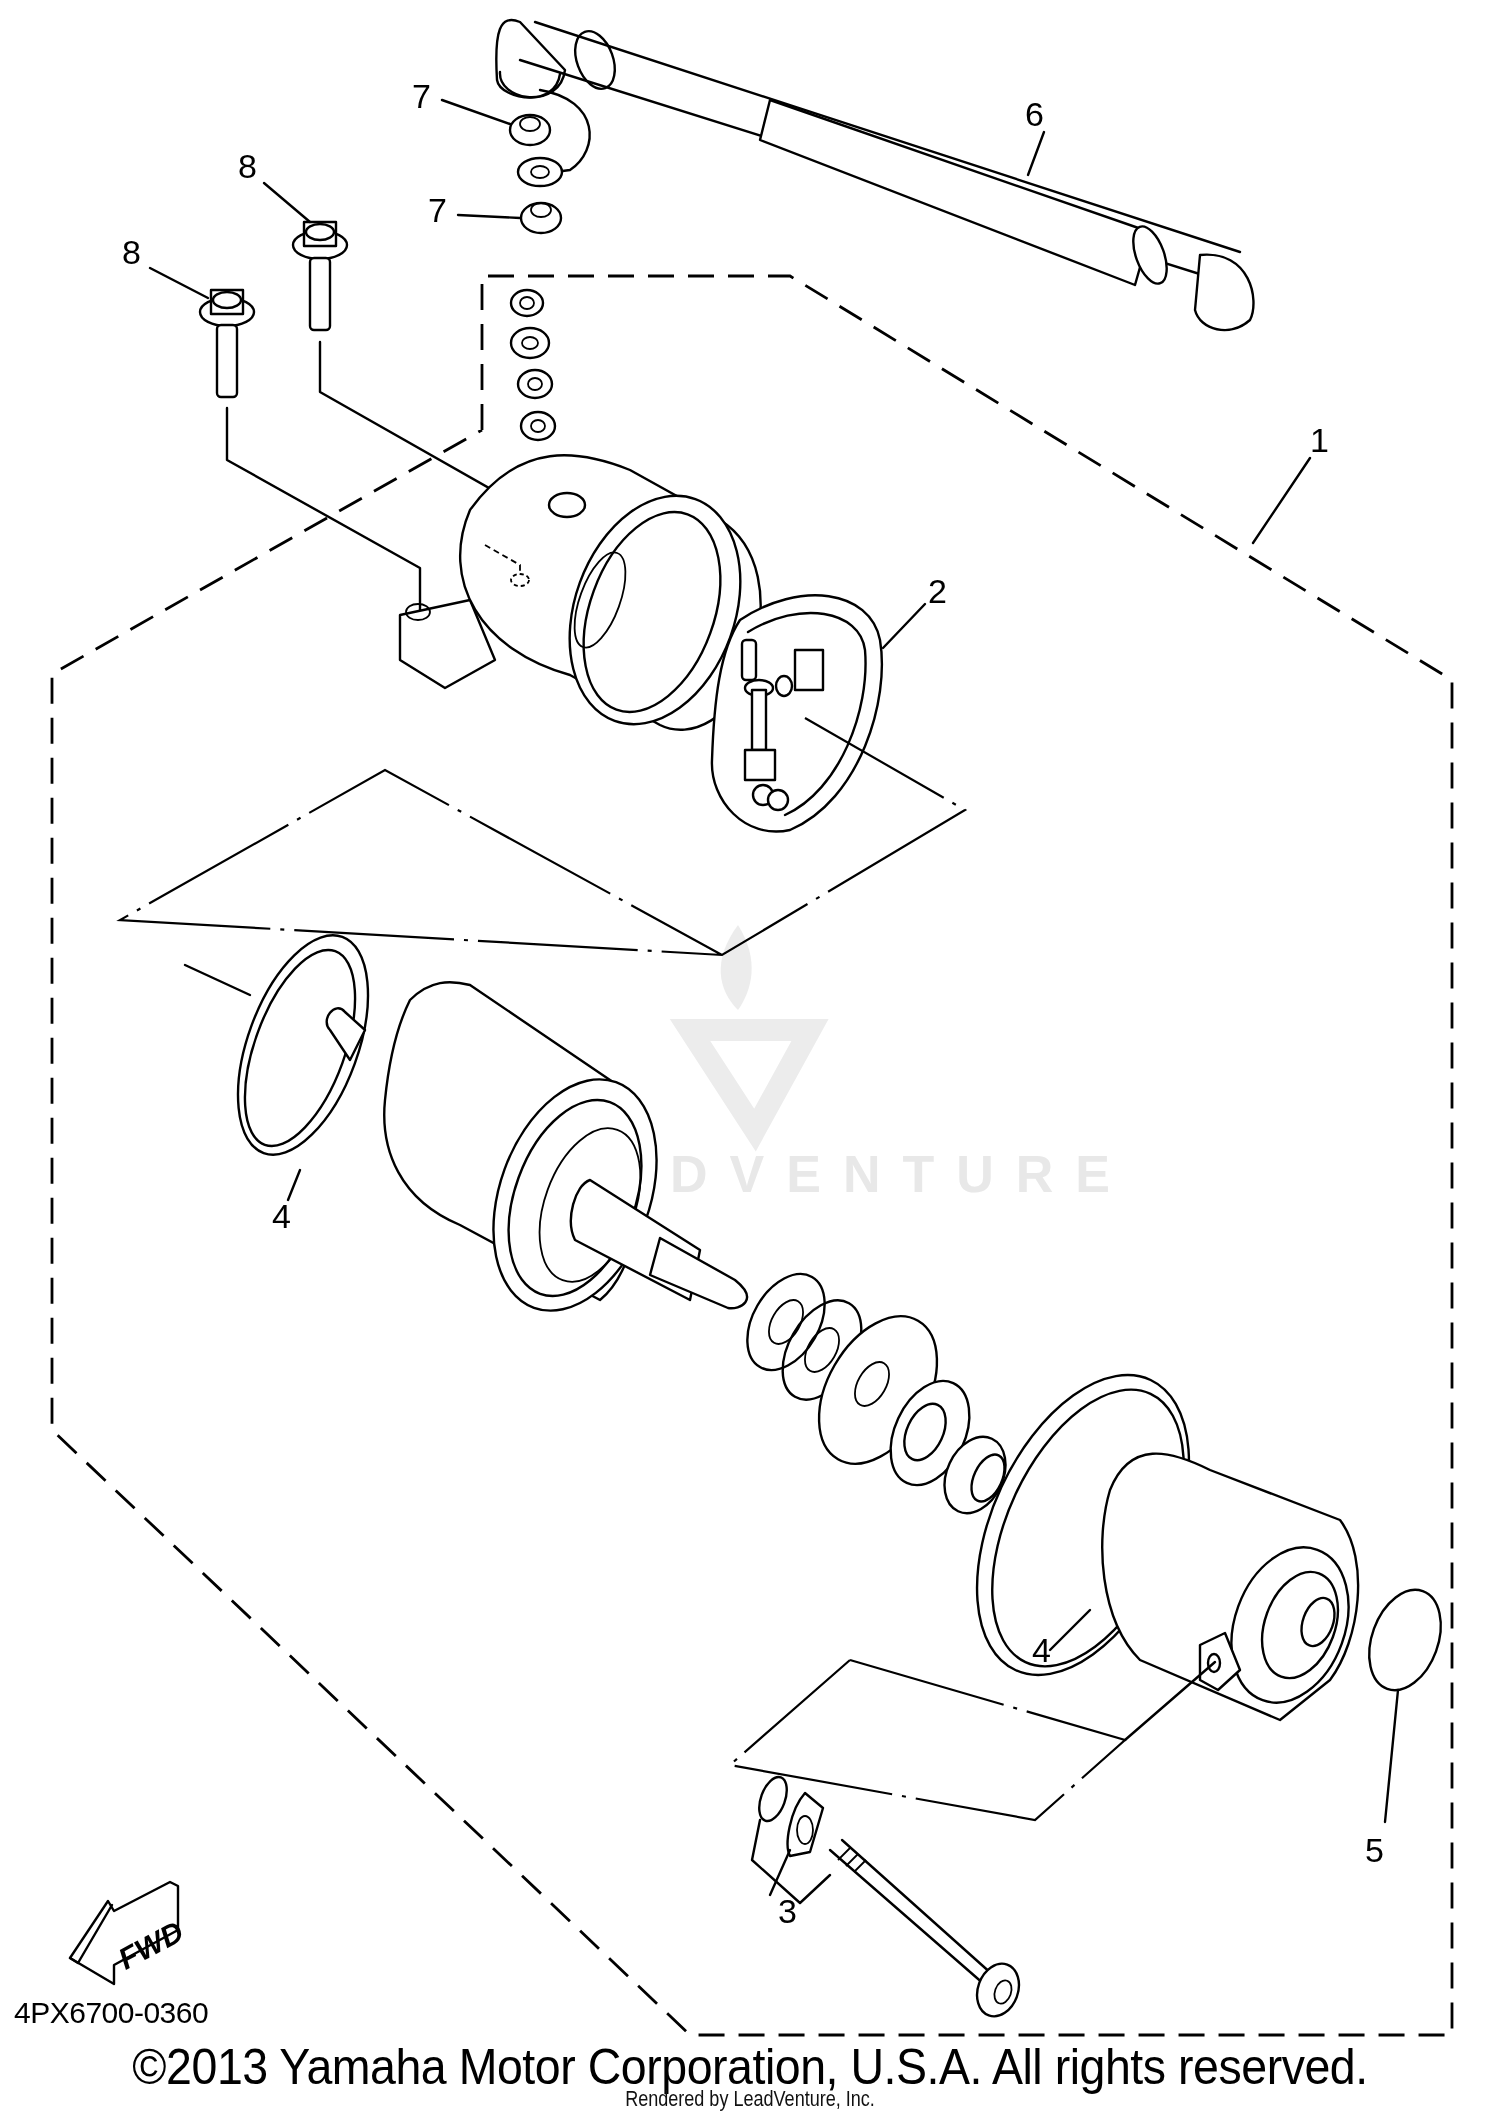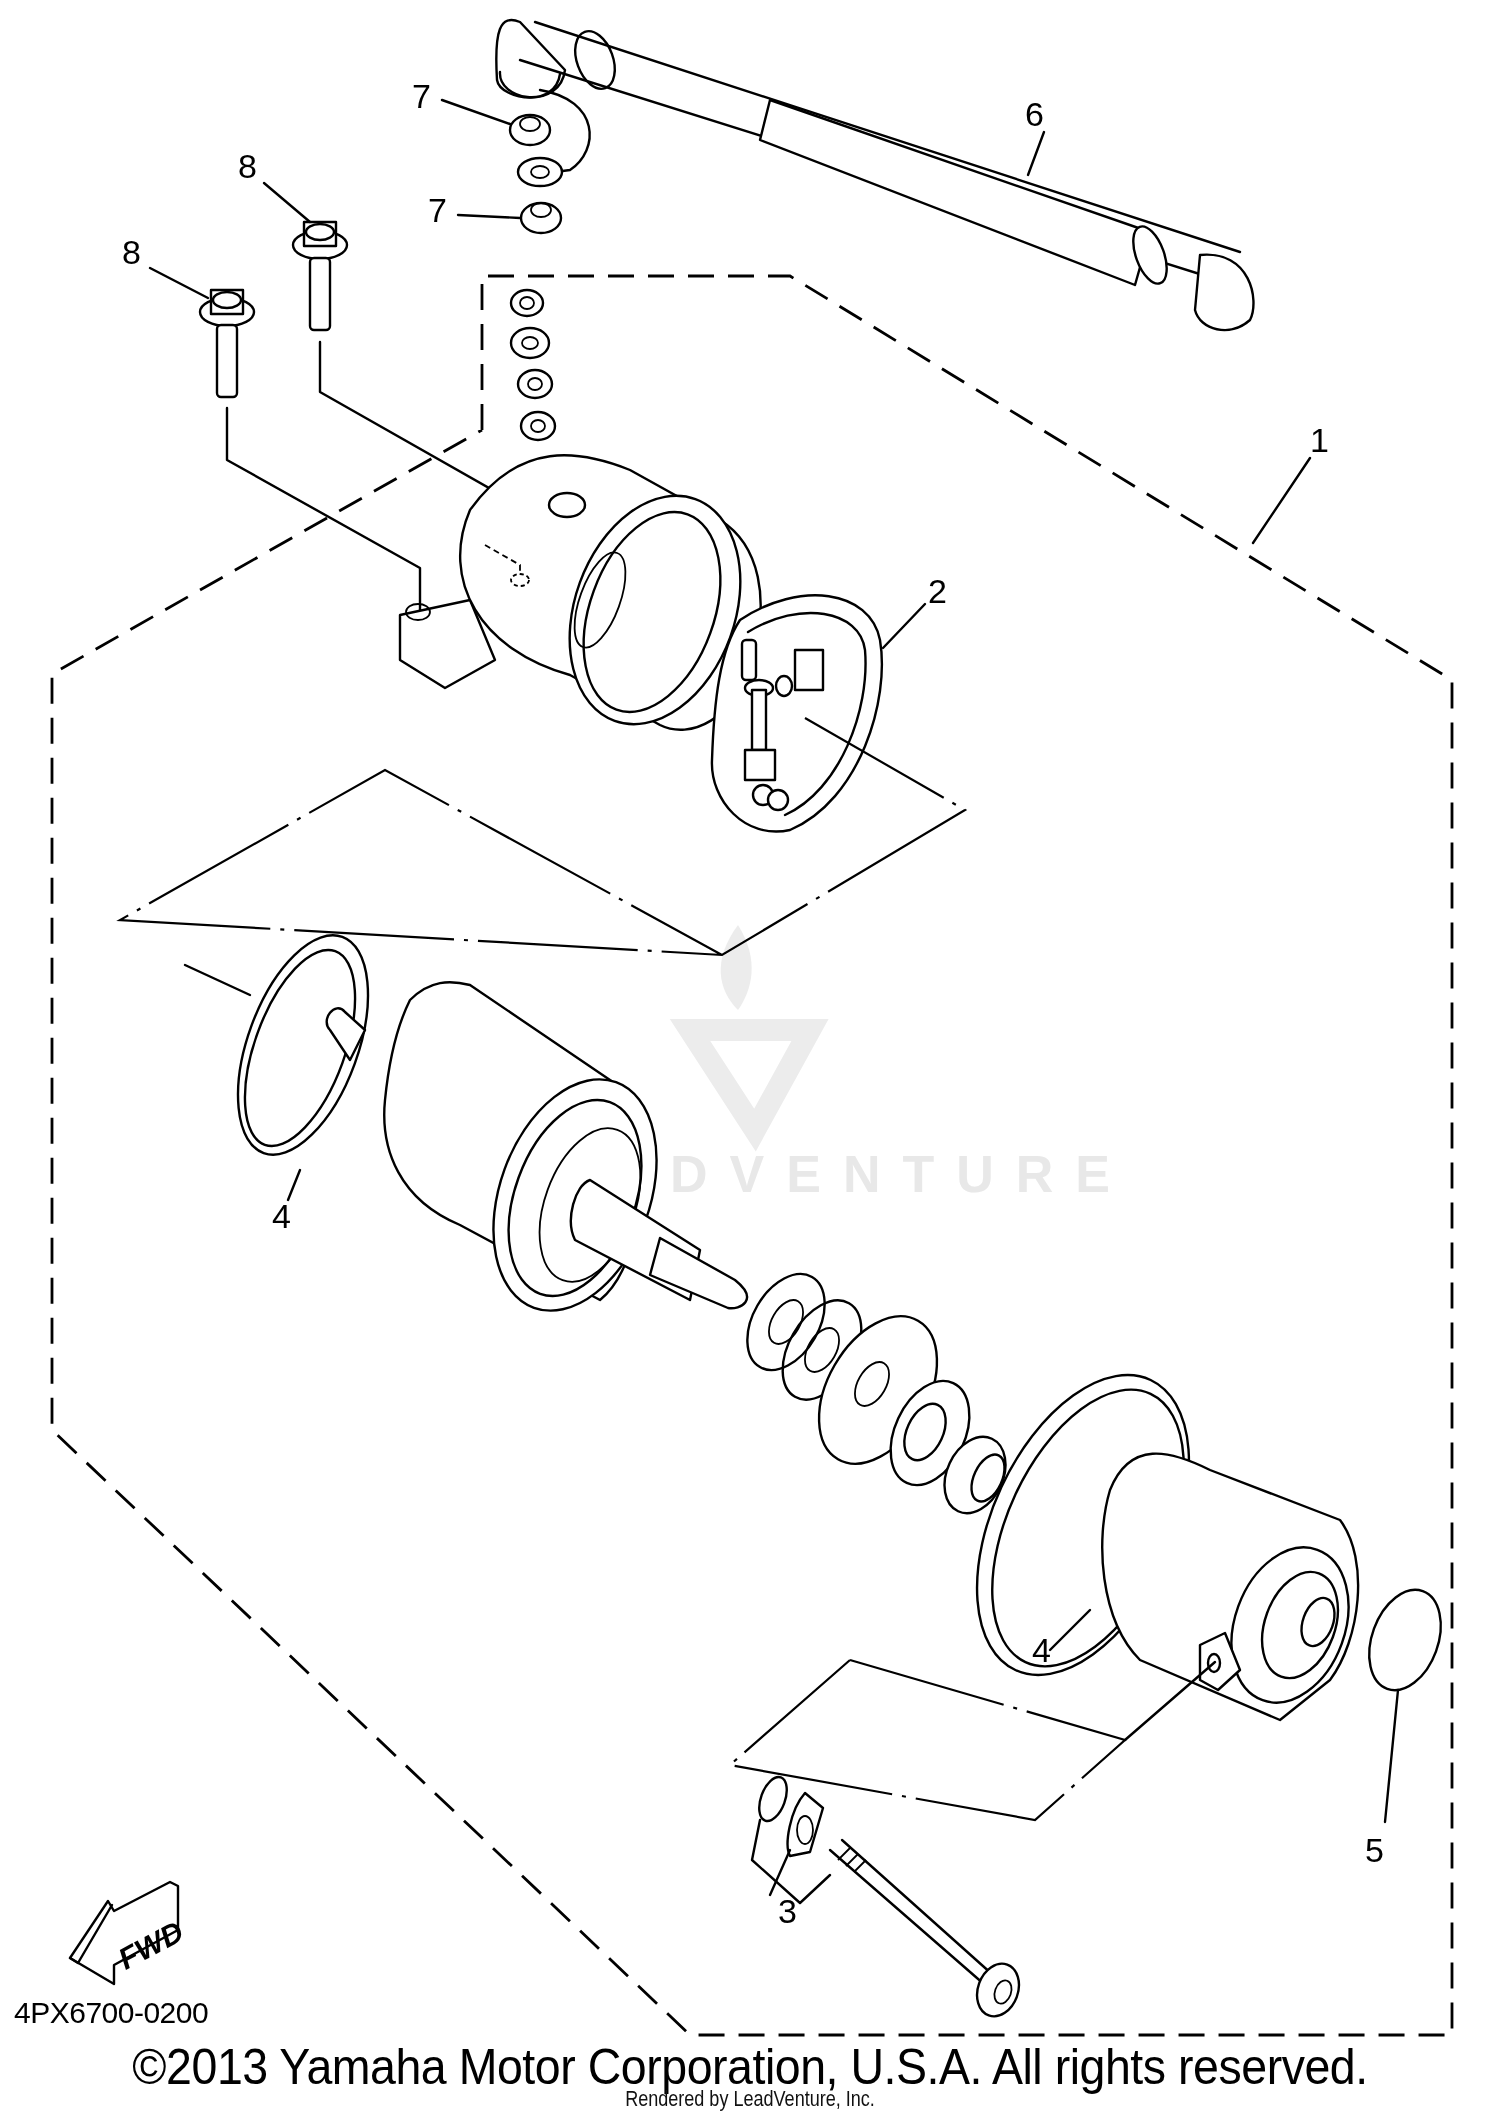--- a/index.html
+++ b/index.html
@@ -189,15 +189,15 @@
     <text class="callout-num" x="122" y="264">8</text>
   </g>
 
   <g>
     <path class="ln fillw" d="M70 1958 L108 1901 L114 1911 L170 1882 L178 1886 L178 1930 L114 1965 L114 1984 Z"></path>
     <path class="ln" d="M70 1958 L78 1963 L112 1905"></path>
     <text x="113" y="1960" font-size="30" font-weight="bold" font-style="italic" transform="rotate(-28 140 1940)">FWD</text>
   </g>
 </svg>
 
-<div class="diagram-code">4PX6700-0200</div>
+<div class="diagram-code">4PX6700-0360</div>
 <div class="copyright">©2013 Yamaha Motor Corporation, U.S.A. All rights reserved.</div>
 <div class="rendered">Rendered by LeadVenture, Inc.</div>
 
 </body></html>

